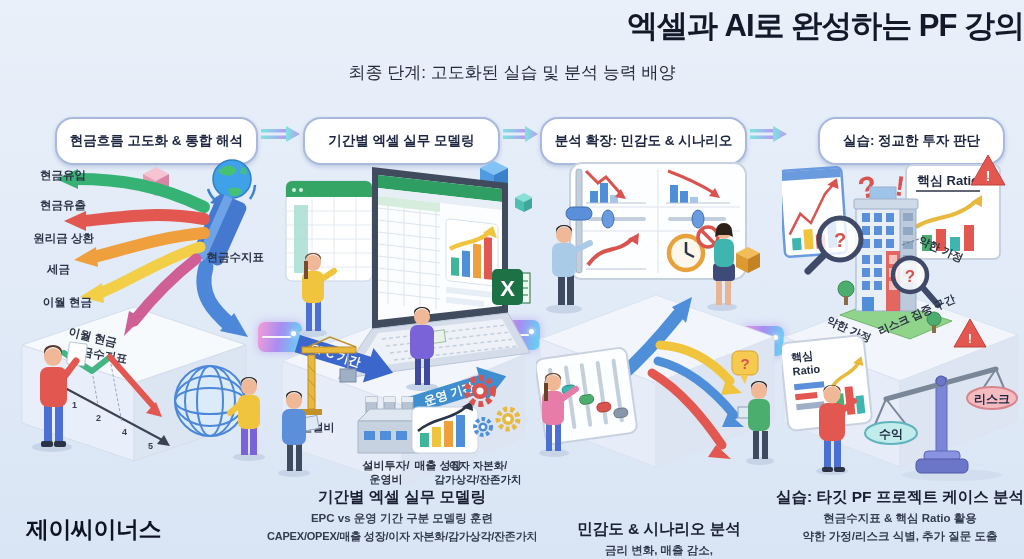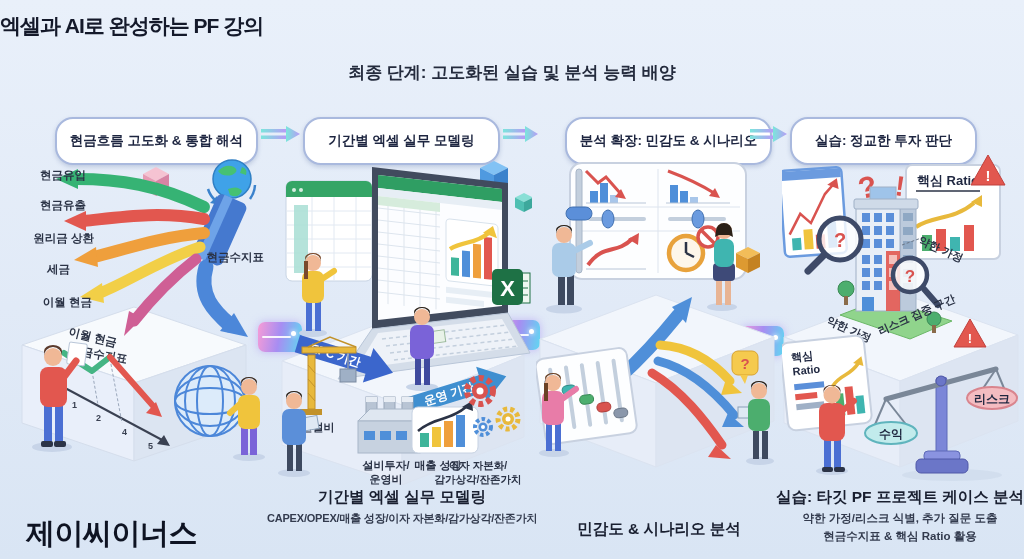--- a/index.html
+++ b/index.html
@@ -1,56 +1,56 @@
 <!DOCTYPE html>
 <html><head>
 <meta charset="utf-8">
 <style>
   html,body{margin:0;padding:0;background:#d7e2f2;}
   .canvas{position:relative;width:1024px;height:559px;overflow:hidden;
     background:linear-gradient(180deg,#e9f0fa 0%,#e1eaf7 55%,#d9e5f4 100%);
     font-family:"Liberation Sans","DejaVu Sans",sans-serif;color:#1b2130;}
-  .title{position:absolute;top:12px;left:0;right:0;text-align:left;
-    font-size:21px;font-weight:800;letter-spacing:-1px;color:#14192a;}
+  .title{position:absolute;top:5px;left:0;right:0;text-align:right;
+    font-size:31px;font-weight:800;letter-spacing:-1px;color:#14192a;}
   .subtitle{position:absolute;top:61px;left:0;right:0;text-align:center;
-    font-size:17px;font-weight:700;color:#242b3d;}
+    font-size:17px;font-weight:400;color:#242b3d;}
   .pill{position:absolute;top:117px;height:48px;background:#ffffff;
     border:2px solid #a9b9de;border-radius:18px;box-sizing:border-box;
     display:flex;align-items:center;justify-content:center;white-space:nowrap;
     font-size:13.5px;font-weight:800;color:#1d2540;
     box-shadow:0 2px 4px rgba(90,110,160,.28);}
   .harrow{position:absolute;top:124px;}
   .illus{position:absolute;}
   .cap{position:absolute;text-align:center;}
   .cap-title{font-size:15.5px;font-weight:800;color:#191f30;}
   .cap-line{font-size:11.5px;font-weight:700;color:#333b4e;margin-top:3px;white-space:nowrap;}
   .cap-line.tight{font-size:11px;letter-spacing:-.2px;}
   .streak{position:absolute;height:30px;border-radius:7px;
     background:linear-gradient(100deg,#f79cd6 0%,#a78df2 48%,#5fd8f2 100%);
     box-shadow:0 0 8px rgba(167,141,242,.55);}
   .streak::after{content:"";position:absolute;left:10%;right:26%;top:46%;height:2px;
     background:rgba(255,255,255,.9);border-radius:2px;}
   .streak::before{content:"";position:absolute;right:14%;top:30%;width:5px;height:5px;
     border-radius:50%;background:#ffffff;box-shadow:0 0 5px #fff;}
-  .brand{position:absolute;left:26px;top:514px;font-size:29px;font-weight:800;
+  .brand{position:absolute;left:26px;top:514px;font-size:23px;font-weight:800;
     letter-spacing:-.5px;color:#0e1322;text-align:center;}
   svg text{font-family:"Liberation Sans","DejaVu Sans",sans-serif;}
 </style>
 </head>
 <body>
 
 <div class="canvas">
 
   <div class="title">엑셀과 AI로 완성하는 PF 강의</div>
   <div class="subtitle">최종 단계: 고도화된 실습 및 분석 능력 배양</div>
 
   <div class="pill" style="left:55px;width:203px;">현금흐름 고도화 &amp; 통합 해석</div>
   <div class="pill" style="left:303px;width:197px;">기간별 엑셀 실무 모델링</div>
-  <div class="pill" style="left:565px;width:207px;">분석 확장: 민감도 &amp; 시나리오</div>
-  <div class="pill" style="left:790px;width:187px;">실습: 정교한 투자 판단</div>
+  <div class="pill" style="left:540px;width:207px;">분석 확장: 민감도 &amp; 시나리오</div>
+  <div class="pill" style="left:818px;width:187px;">실습: 정교한 투자 판단</div>
 
   <svg class="harrow" style="left:261px;" width="40" height="20">
     <defs>
         <linearGradient id="ag1" x1="0" y1="0" x2="1" y2="0">
           <stop offset="0" stop-color="#7be6dc"></stop>
           <stop offset="1" stop-color="#b79bf6"></stop>
         </linearGradient>
       </defs>
     <rect x="0" y="5" width="25" height="3.5" fill="url(#ag1)"></rect>
       <rect x="0" y="11.5" width="25" height="3.5" fill="url(#ag1)"></rect>
@@ -633,25 +633,27 @@
       <line x1="214" y1="214" x2="224" y2="238" stroke="#7a8798" stroke-width="2"></line>
       <ellipse cx="210" cy="243" rx="25" ry="11" fill="#f4bcc1" stroke="#d9858e" stroke-width="2"></ellipse>
       <text x="210" y="248" text-anchor="middle" font-size="12" font-weight="800" fill="#1f2740">리스크</text>
     </g>
   </svg>
 
   <div class="cap" style="left:18px;top:463px;width:252px;">
   </div>
   <div class="cap" style="left:267px;top:487px;width:270px;">
     <div class="cap-title">기간별 엑셀 실무 모델링</div>
+    <div class="cap-line">EPC vs 운영 기간 구분 모델링 훈련</div>
     <div class="cap-line tight">CAPEX/OPEX/매출 성장/이자 자본화/감가상각/잔존가치</div>
   </div>
   <div class="cap" style="left:540px;top:487px;width:238px;margin-top:32px;">
     <div class="cap-title">민감도 &amp; 시나리오 분석</div>
+    <div class="cap-line">금리 변화, 매출 감소,</div>
   </div>
   <div class="cap" style="left:776px;top:487px;width:248px;">
     <div class="cap-title">실습: 타깃 PF 프로젝트 케이스 분석</div>
+    <div class="cap-line">현금수지표 &amp; 핵심 Ratio 활용</div>
     <div class="cap-line">약한 가정/리스크 식별, 추가 질문 도출</div>
-    <div class="cap-line">현금수지표 &amp; 핵심 Ratio 활용</div>
   </div>
 
   <div class="brand">제이씨이너스</div>
 </div>
 
 </body></html>

